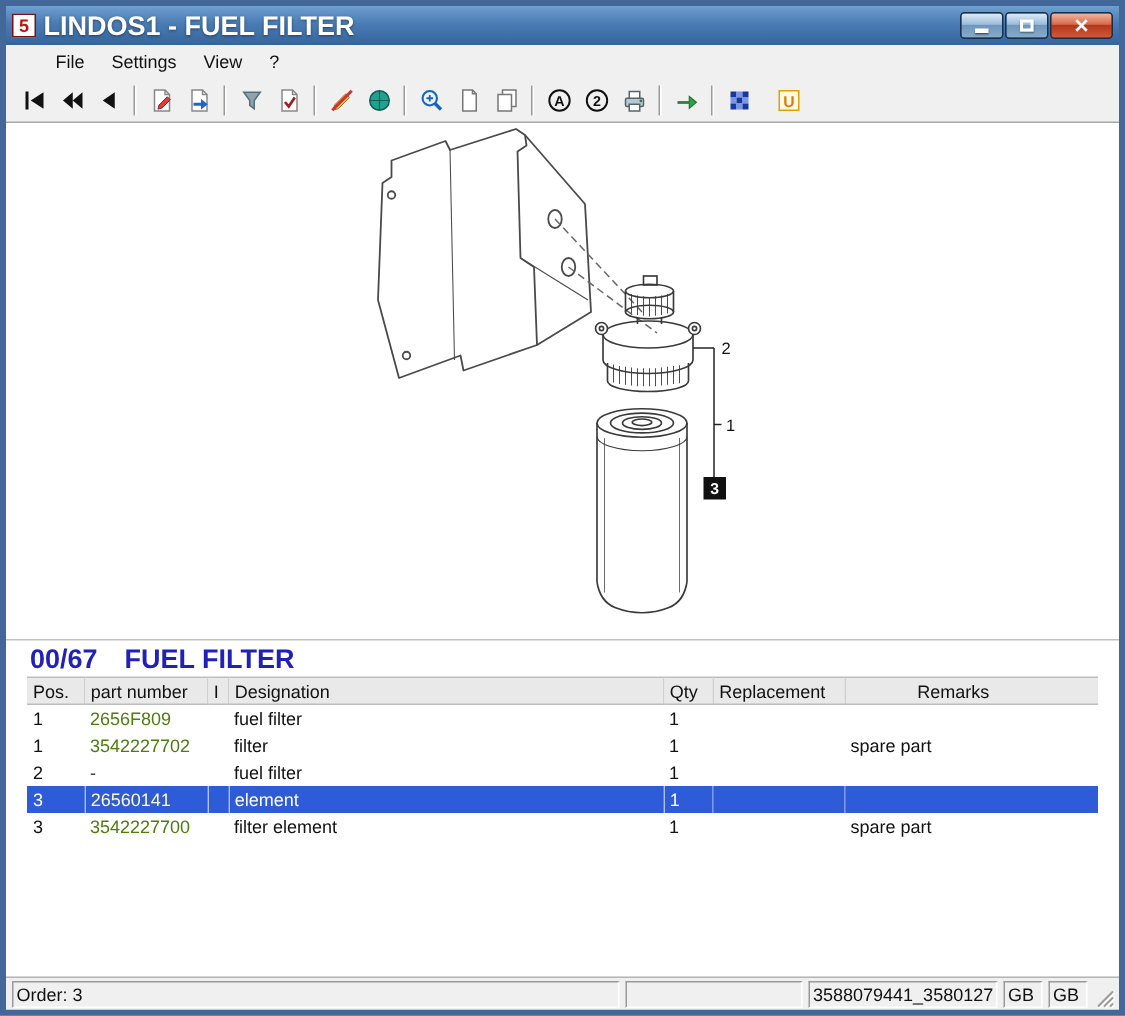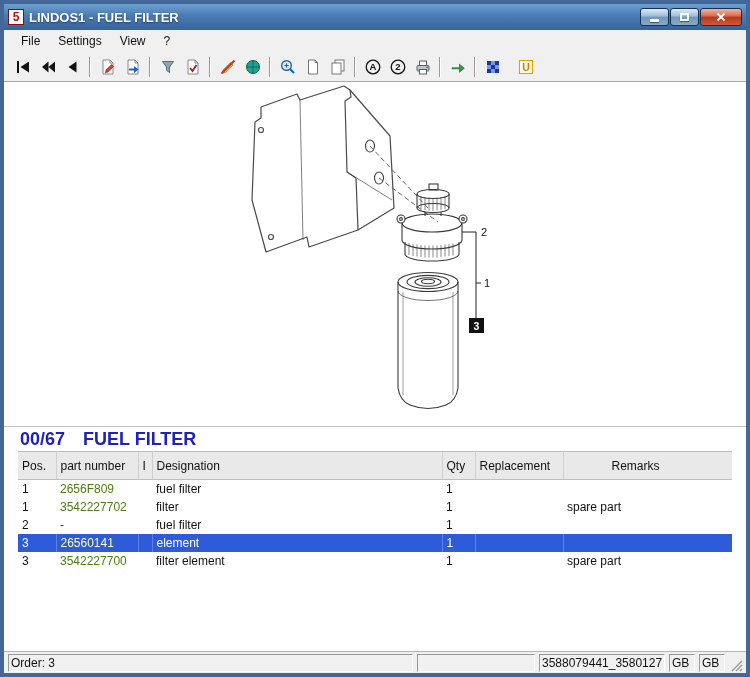--- a/index.html
+++ b/index.html
@@ -22,41 +22,41 @@
     display:flex; align-items:center;
     padding:0 4px; color:#fff;
   }
   .app-icon {
     width:16px; height:16px; background:#fff;
     border:1px solid #7a1010; margin-right:5px;
     display:flex; align-items:center; justify-content:center;
     font-size:12px; font-weight:bold; color:#c01212;
     flex:0 0 16px;
   }
-  .title-text { font-size:13px; font-weight:bold; text-shadow:0 1px 2px rgba(0,0,0,.45); flex:1 1 auto; }
+  .title-text { font-size:18px; font-weight:bold; text-shadow:0 1px 2px rgba(0,0,0,.45); flex:1 1 auto; }
   .winbtns { display:flex; gap:1px; }
   .wbtn {
     height:18px; border:1px solid #17314d; border-radius:3px;
     display:flex; align-items:center; justify-content:center; cursor:pointer;
   }
   .wbtn.minb, .wbtn.maxb {
     width:29px;
     background:linear-gradient(180deg,#dcebf8 0%,#9cbcd9 45%,#6f97bd 50%,#88abca 100%);
   }
   .wbtn.closeb {
     width:42px;
     background:linear-gradient(180deg,#f2b5a0 0%,#d86a4c 45%,#b5371c 50%,#cf5a3a 100%);
   }
   .glyph-min { width:9px; height:3px; background:#fff; box-shadow:0 1px 1px rgba(0,0,0,.5); margin-top:7px; }
   .glyph-max { width:9px; height:8px; border:2px solid #fff; box-shadow:0 1px 1px rgba(0,0,0,.4); }
 
   
   .menubar {
     height:22px; flex:0 0 22px; background:#f0f0f0;
-    display:flex; align-items:center; padding-left:8px;
+    display:flex; align-items:center; padding-left:24px;
     font-size:12px; color:#111;
   }
   .menu-item { padding:2px 9px; cursor:default; }
 
   
   .toolbar {
     height:30px; flex:0 0 30px; background:#f0f0f0;
     border-bottom:1px solid #a8a8a8;
     display:flex; align-items:center; padding-left:6px;
   }
@@ -81,21 +81,21 @@
   .parts { flex:1 1 auto; background:#ffffff; border-top:1px solid #c2c2c2; overflow:hidden; }
   .section-head {
     height:24px; display:flex; align-items:center; gap:18px;
     padding-left:16px; font-size:18px; font-weight:bold; color:#2121b8;
   }
   table.ptable {
     border-collapse:collapse; table-layout:fixed;
     width:714px; margin-left:14px; font-size:12px; color:#111;
   }
   .ptable th {
-    height:28px; background:#e9e9e9; font-weight:normal; text-align:left;
+    height:18px; background:#e9e9e9; font-weight:normal; text-align:left;
     padding:0 4px; border-top:1px solid #bdbdbd; border-bottom:1px solid #bdbdbd;
     border-right:1px solid #cfcfcf; white-space:nowrap; overflow:hidden;
   }
   .ptable th:last-child { border-right:none;padding-left:48px; }
   .ptable td {
     height:18px; padding:0 4px; white-space:nowrap; overflow:hidden;
   }
   .pn { color:#4d7c0f; }
   .pn-dash { color:#333; }
   tr.selected td { background:#2e5bd8; color:#fff; border-right:1px solid #5d82e4; }

